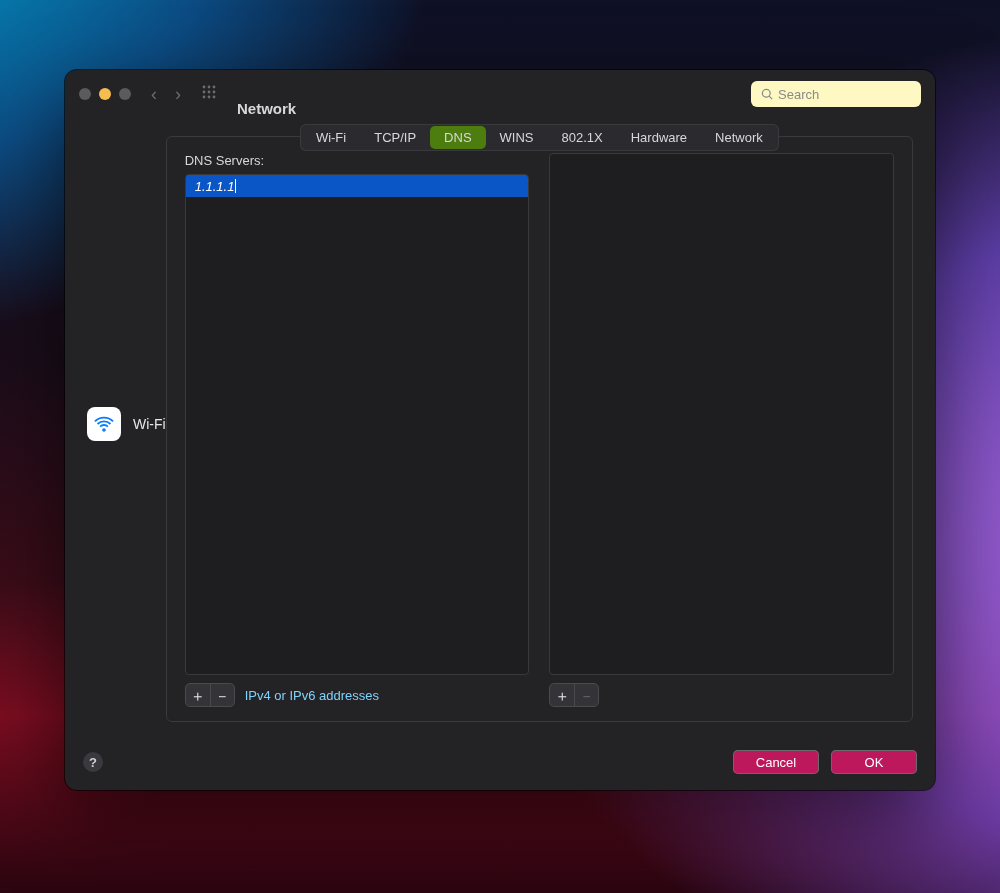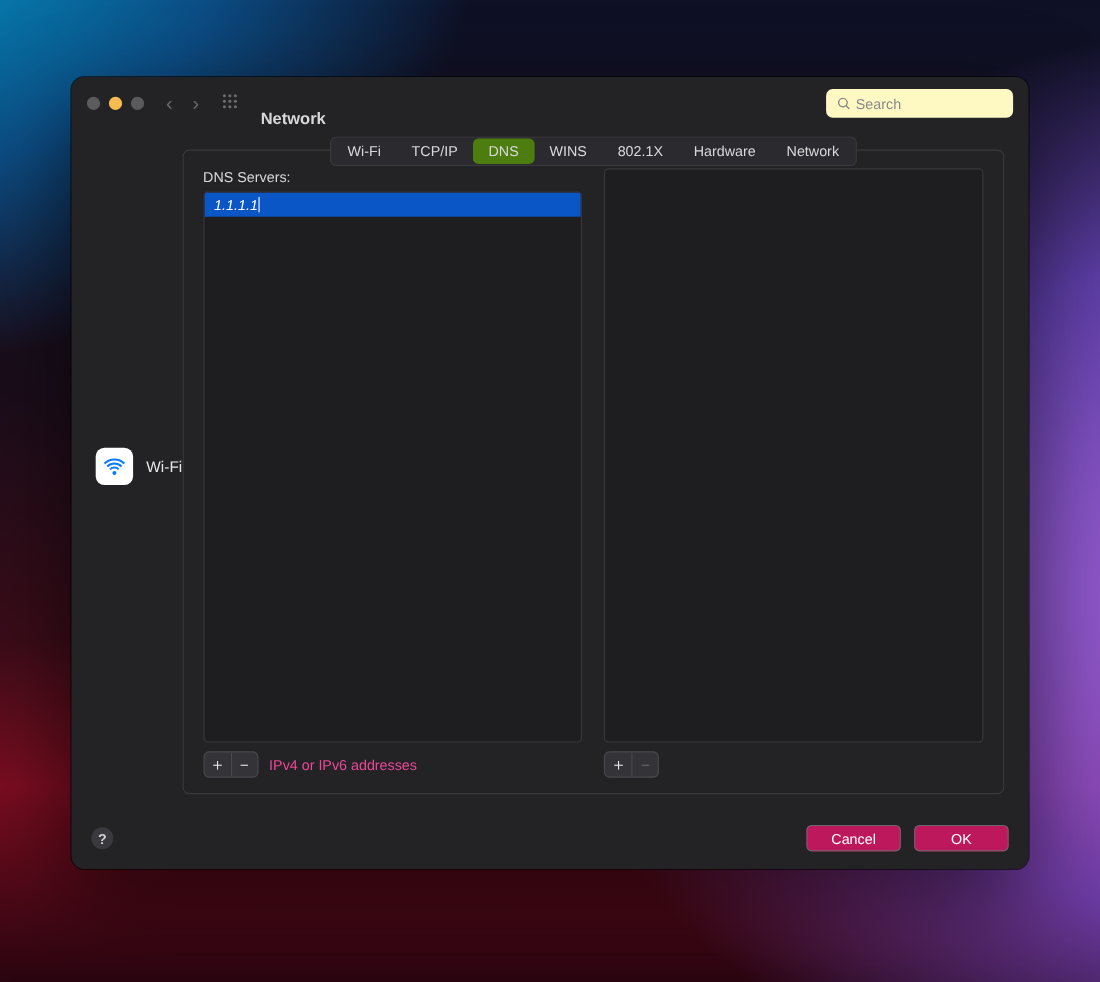--- a/index.html
+++ b/index.html
@@ -122,21 +122,21 @@
     overflow: hidden;
     background: #343337;
   }
   .pm-btn {
     width: 24px; height: 22px;
     display: flex; align-items: center; justify-content: center;
     color: #e6e6e6; font-size: 15px; line-height: 1;
   }
   .pm-btn + .pm-btn { border-left: 1px solid #4a494d; }
   .pm-btn.disabled { color: #6b6a6e; }
-  .hint { font-size: 13px; color: #ec4899; }
+  .hint { font-size: 13px; color: #7dd3fc; }
 
   .footer {
     display: flex; align-items: center; gap: 12px;
     padding: 12px 18px 16px 18px;
   }
   .help {
     width: 20px; height: 20px; border-radius: 50%;
     background: #3a393d; color: #cfced1;
     display: flex; align-items: center; justify-content: center;
     font-size: 13px; font-weight: 600;

